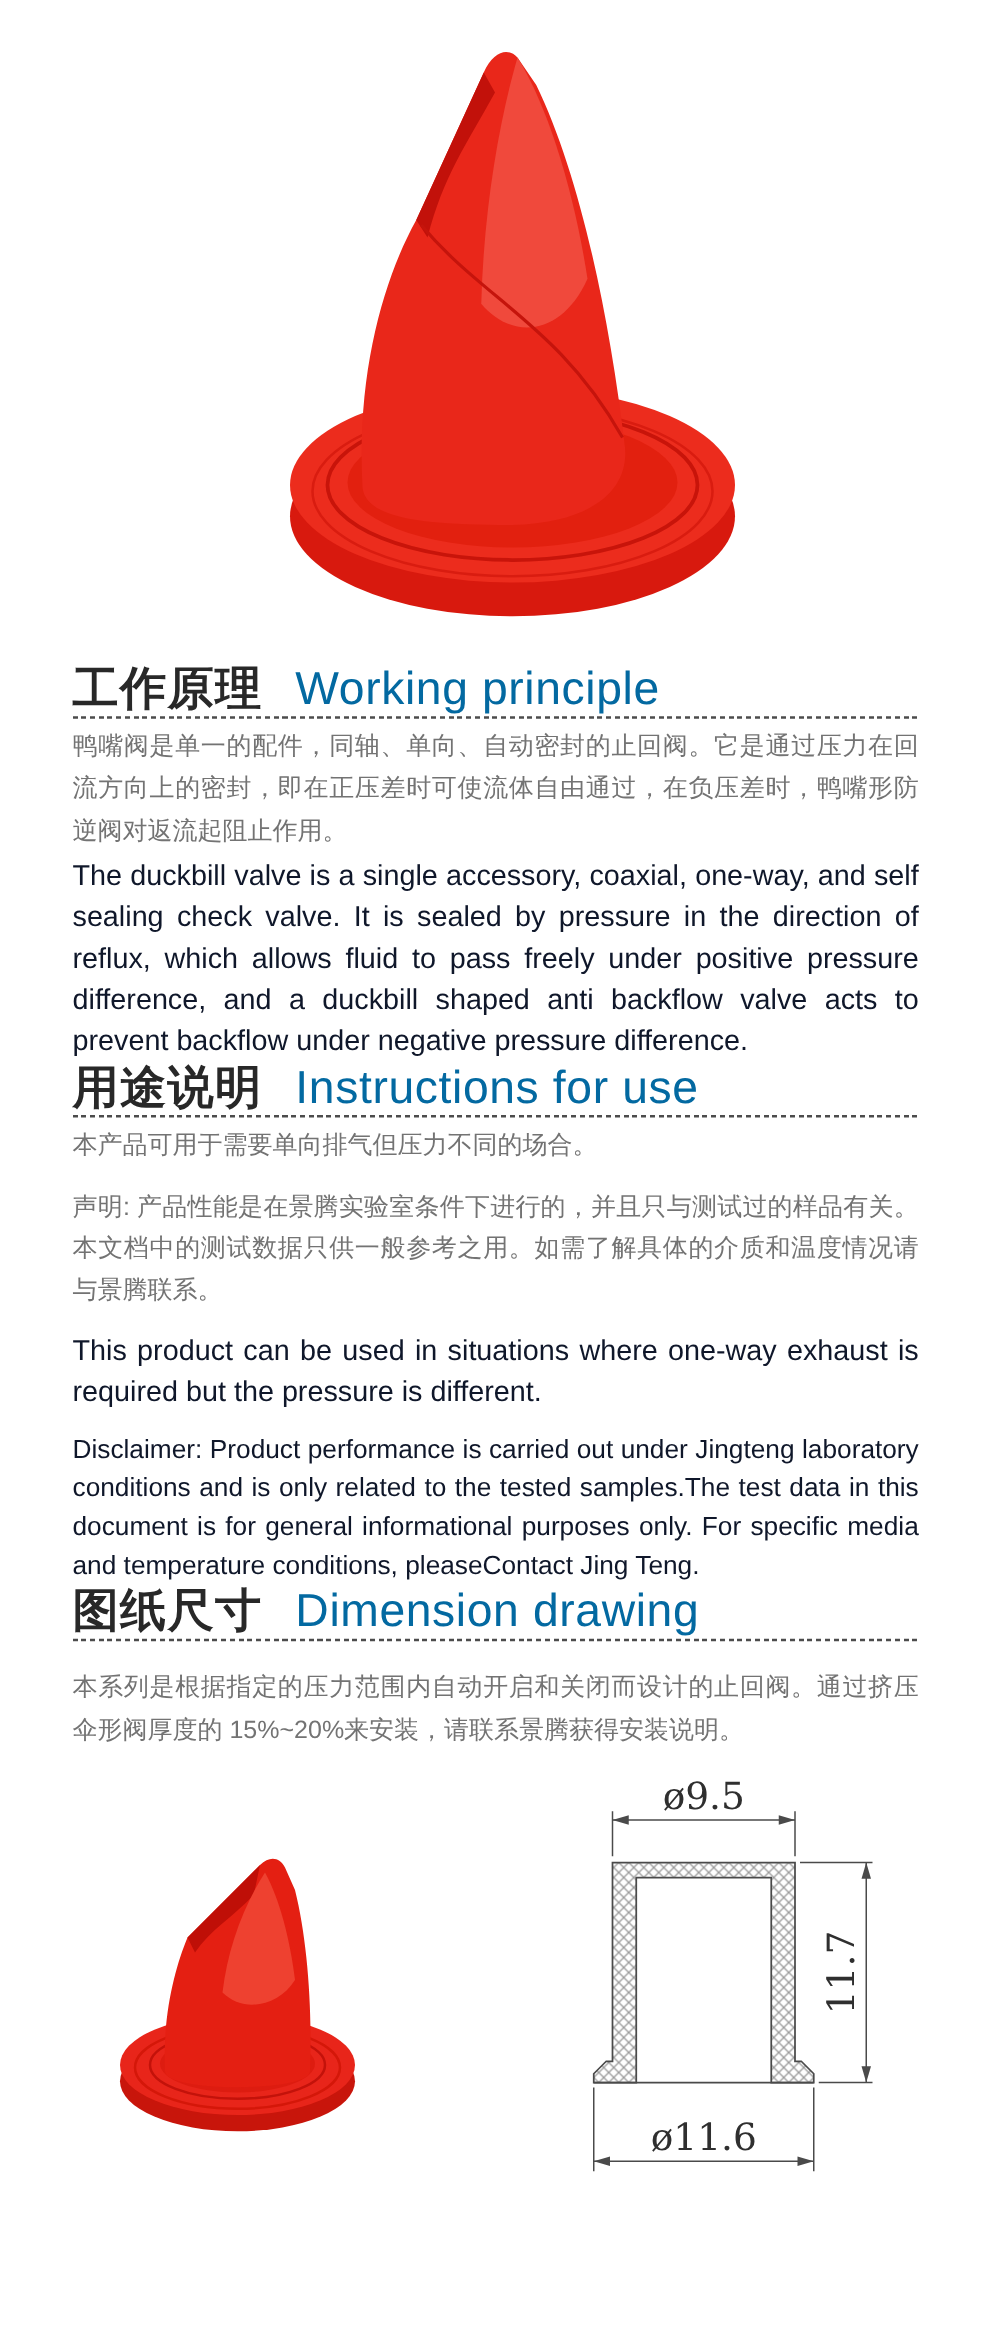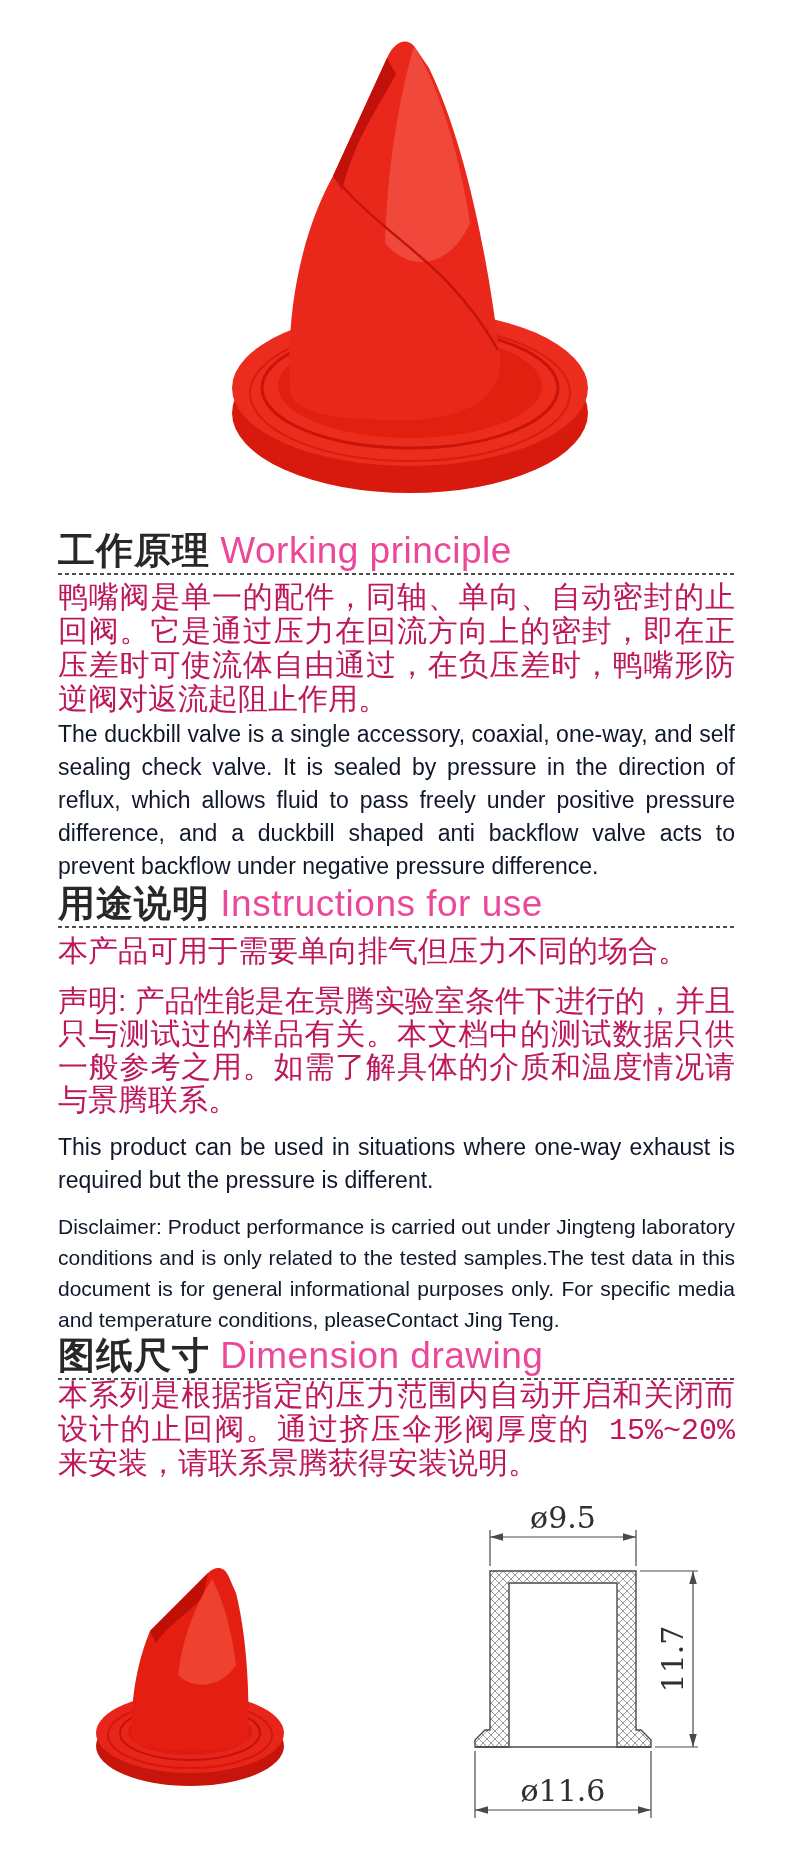--- a/index.html
+++ b/index.html
@@ -18,39 +18,39 @@
   
   h2.sec{
     margin:0;
     font-size:37px;
     line-height:1.16;
     color:#282828;
     font-weight:400;
     white-space:nowrap;
   }
   h2.sec .zh{font-weight:700;letter-spacing:1px;}
-  h2.sec .en{font-weight:400;letter-spacing:0.5px;color:#ec4899;}
+  h2.sec .en{font-weight:400;letter-spacing:0.5px;color:#0369a1;margin-left:16px;}
   .h1{margin-top:13px;margin-bottom:9px;}
   .h2{margin-top:10px;margin-bottom:9px;}
   .h3{margin-top:22px;margin-bottom:9px;}
   .rule{
     height:2px;
     background:repeating-linear-gradient(90deg,#4c4c4c 0 4px,transparent 4px 7px);
   }
   
   p{margin:0;text-align:justify;}
-  .p-zh{font-size:30px;line-height:34px;color:#be185d;}
+  .p-zh{font-size:20px;line-height:34px;color:#737373;}
   .p-en{font-size:23px;line-height:33px;color:#0f172a;}
   .working-zh{margin-top:5px;}
   .working-en{margin-top:2px;}
   .usage-zh{margin-top:6px;line-height:33px;}
   .usage-disc-zh{margin-top:17px;line-height:33px;}
   .usage-en{margin-top:15px;}
   .usage-disc-en{margin-top:14px;line-height:31px;font-size:21px;}
-  .draw-zh{font-family:Liberation Mono, monospace;}
+  .draw-zh{margin-top:20px;}
   .draw-en{margin-top:20px;}
   
   .drawing-row{position:relative;height:342px;margin-top:26px;}
   .valve-small{position:absolute;left:90px;top:55px;}
   .tech-drawing{position:absolute;left:435px;top:-5px;}
   .dim-text{
     font-family:"DejaVu Serif","Liberation Serif",serif;
     font-size:30px;
     fill:#2f2f2f;
   }

